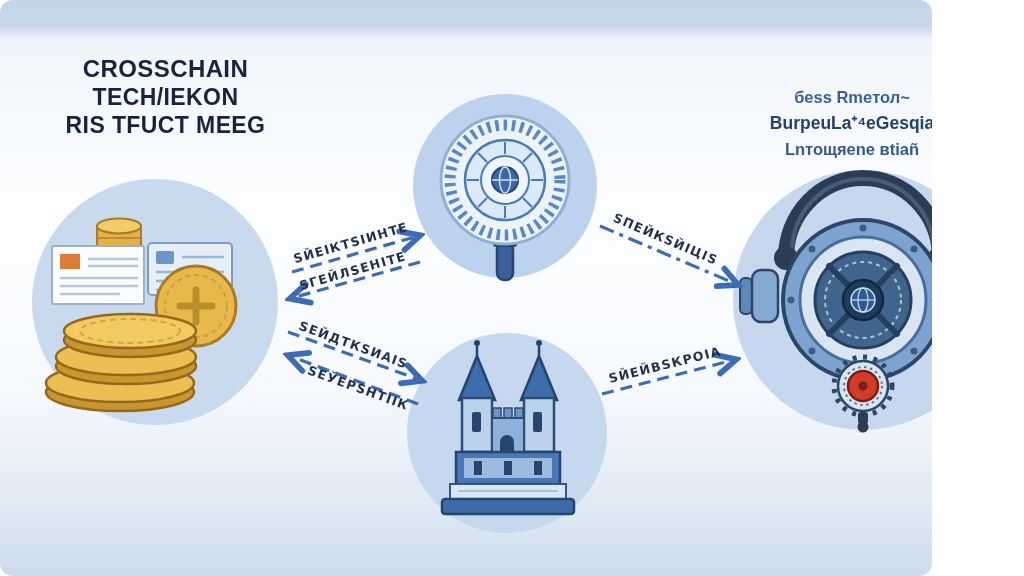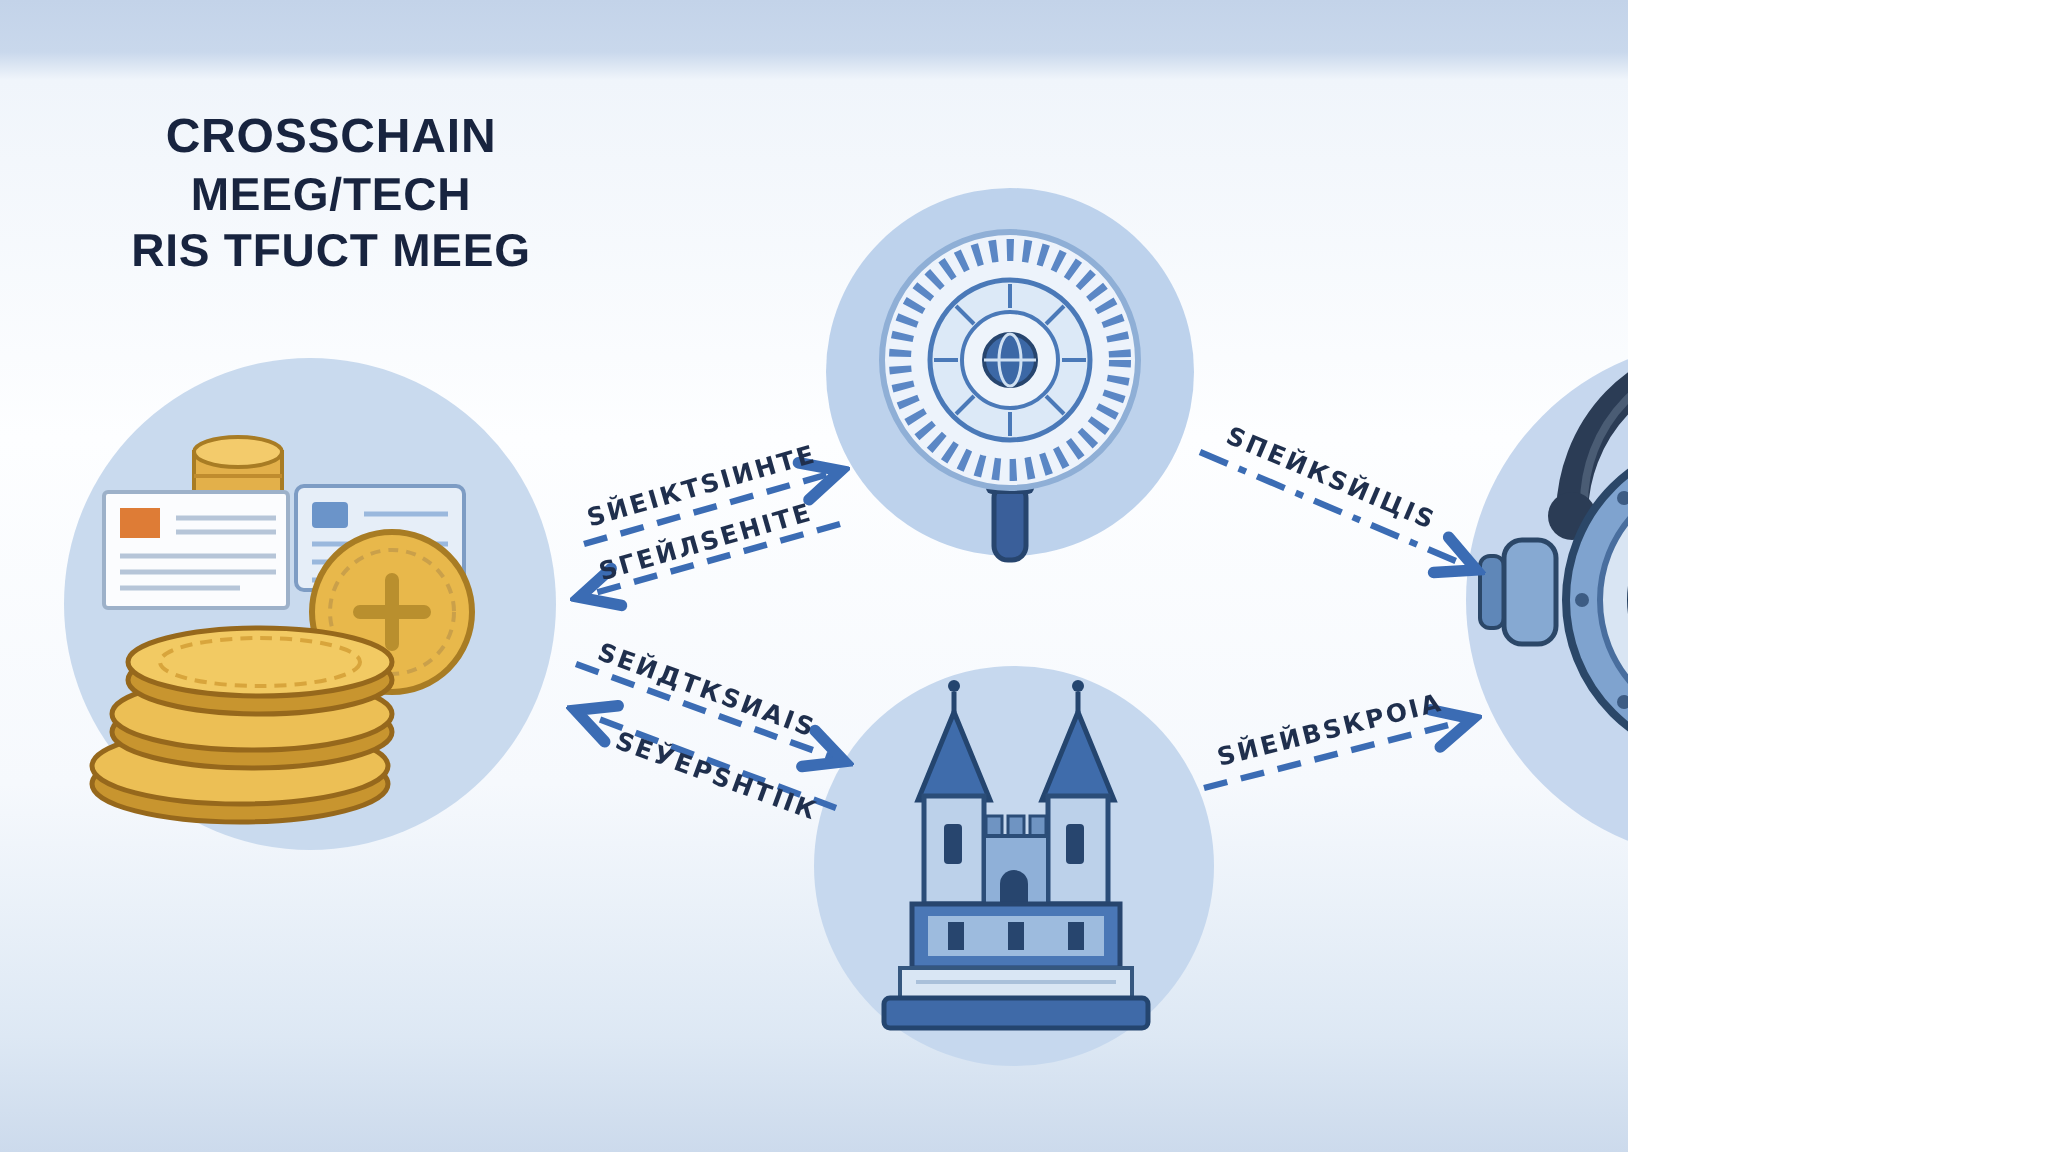--- a/index.html
+++ b/index.html
@@ -1,23 +1,24 @@
 <!DOCTYPE html>
 <html><head>
 <meta charset="utf-8">
 <style>
   html,body{margin:0;padding:0;background:#ffffff;}
   .canvas{
     position:relative;
-    width:814px;height:576px;
+    width:932px;height:576px;
     overflow:hidden;
     font-family:"Liberation Sans", sans-serif;
     background:linear-gradient(180deg,
       #c3d3e9 0px, #c9d8ec 26px, #f0f5fb 40px,
       #fdfeff 38%, #f6f9fd 68%, #dde8f4 90%, #ccdaec 100%);
+    border-radius:13px;
   }
   .title{
     position:absolute; left:58px; top:54px; width:215px;
     text-align:center; color:#18243f; font-weight:bold; letter-spacing:.4px;
   }
   .title .t1{font-size:24px; line-height:29px;}
   .title .t2{font-size:23px; line-height:28px;}
   .title .t3{font-size:23px; line-height:28px;}
   .subtitle{
     position:absolute; left:730px; top:84px; width:244px; text-align:center;
@@ -32,24 +33,29 @@
     letter-spacing:1.3px; text-anchor:middle;
   }
 </style>
 </head>
 <body>
 
 <div class="canvas">
 
   <div class="title">
     <div class="t1">CROSSCHAIN</div>
-    <div class="t2">MEEG/TECH</div>
+    <div class="t2">TECH/IEKON</div>
     <div class="t3">RIS TFUCT MEEG</div>
   </div>
 
+  <div class="subtitle">
+    <div class="s1">бess Rmeтол~</div>
+    <div class="s2">BurpeuLa⁺⁴еGesqia</div>
+    <div class="s3">Lnтощяene вtiañ</div>
+  </div>
 
   <svg class="scene" width="1024" height="576" viewBox="0 0 1024 576">
     <defs>
       <marker id="arrowhead" viewBox="0 0 12 12" refX="9" refY="6" markerWidth="9" markerHeight="9" orient="auto">
         <path d="M2 2 L10 6 L2 10" fill="none" stroke="#3b6cb4" stroke-width="2.4" stroke-linecap="round"></path>
       </marker>
     </defs>
 
     <g>
       <circle cx="155" cy="302" r="123" fill="#c9daee"></circle>

